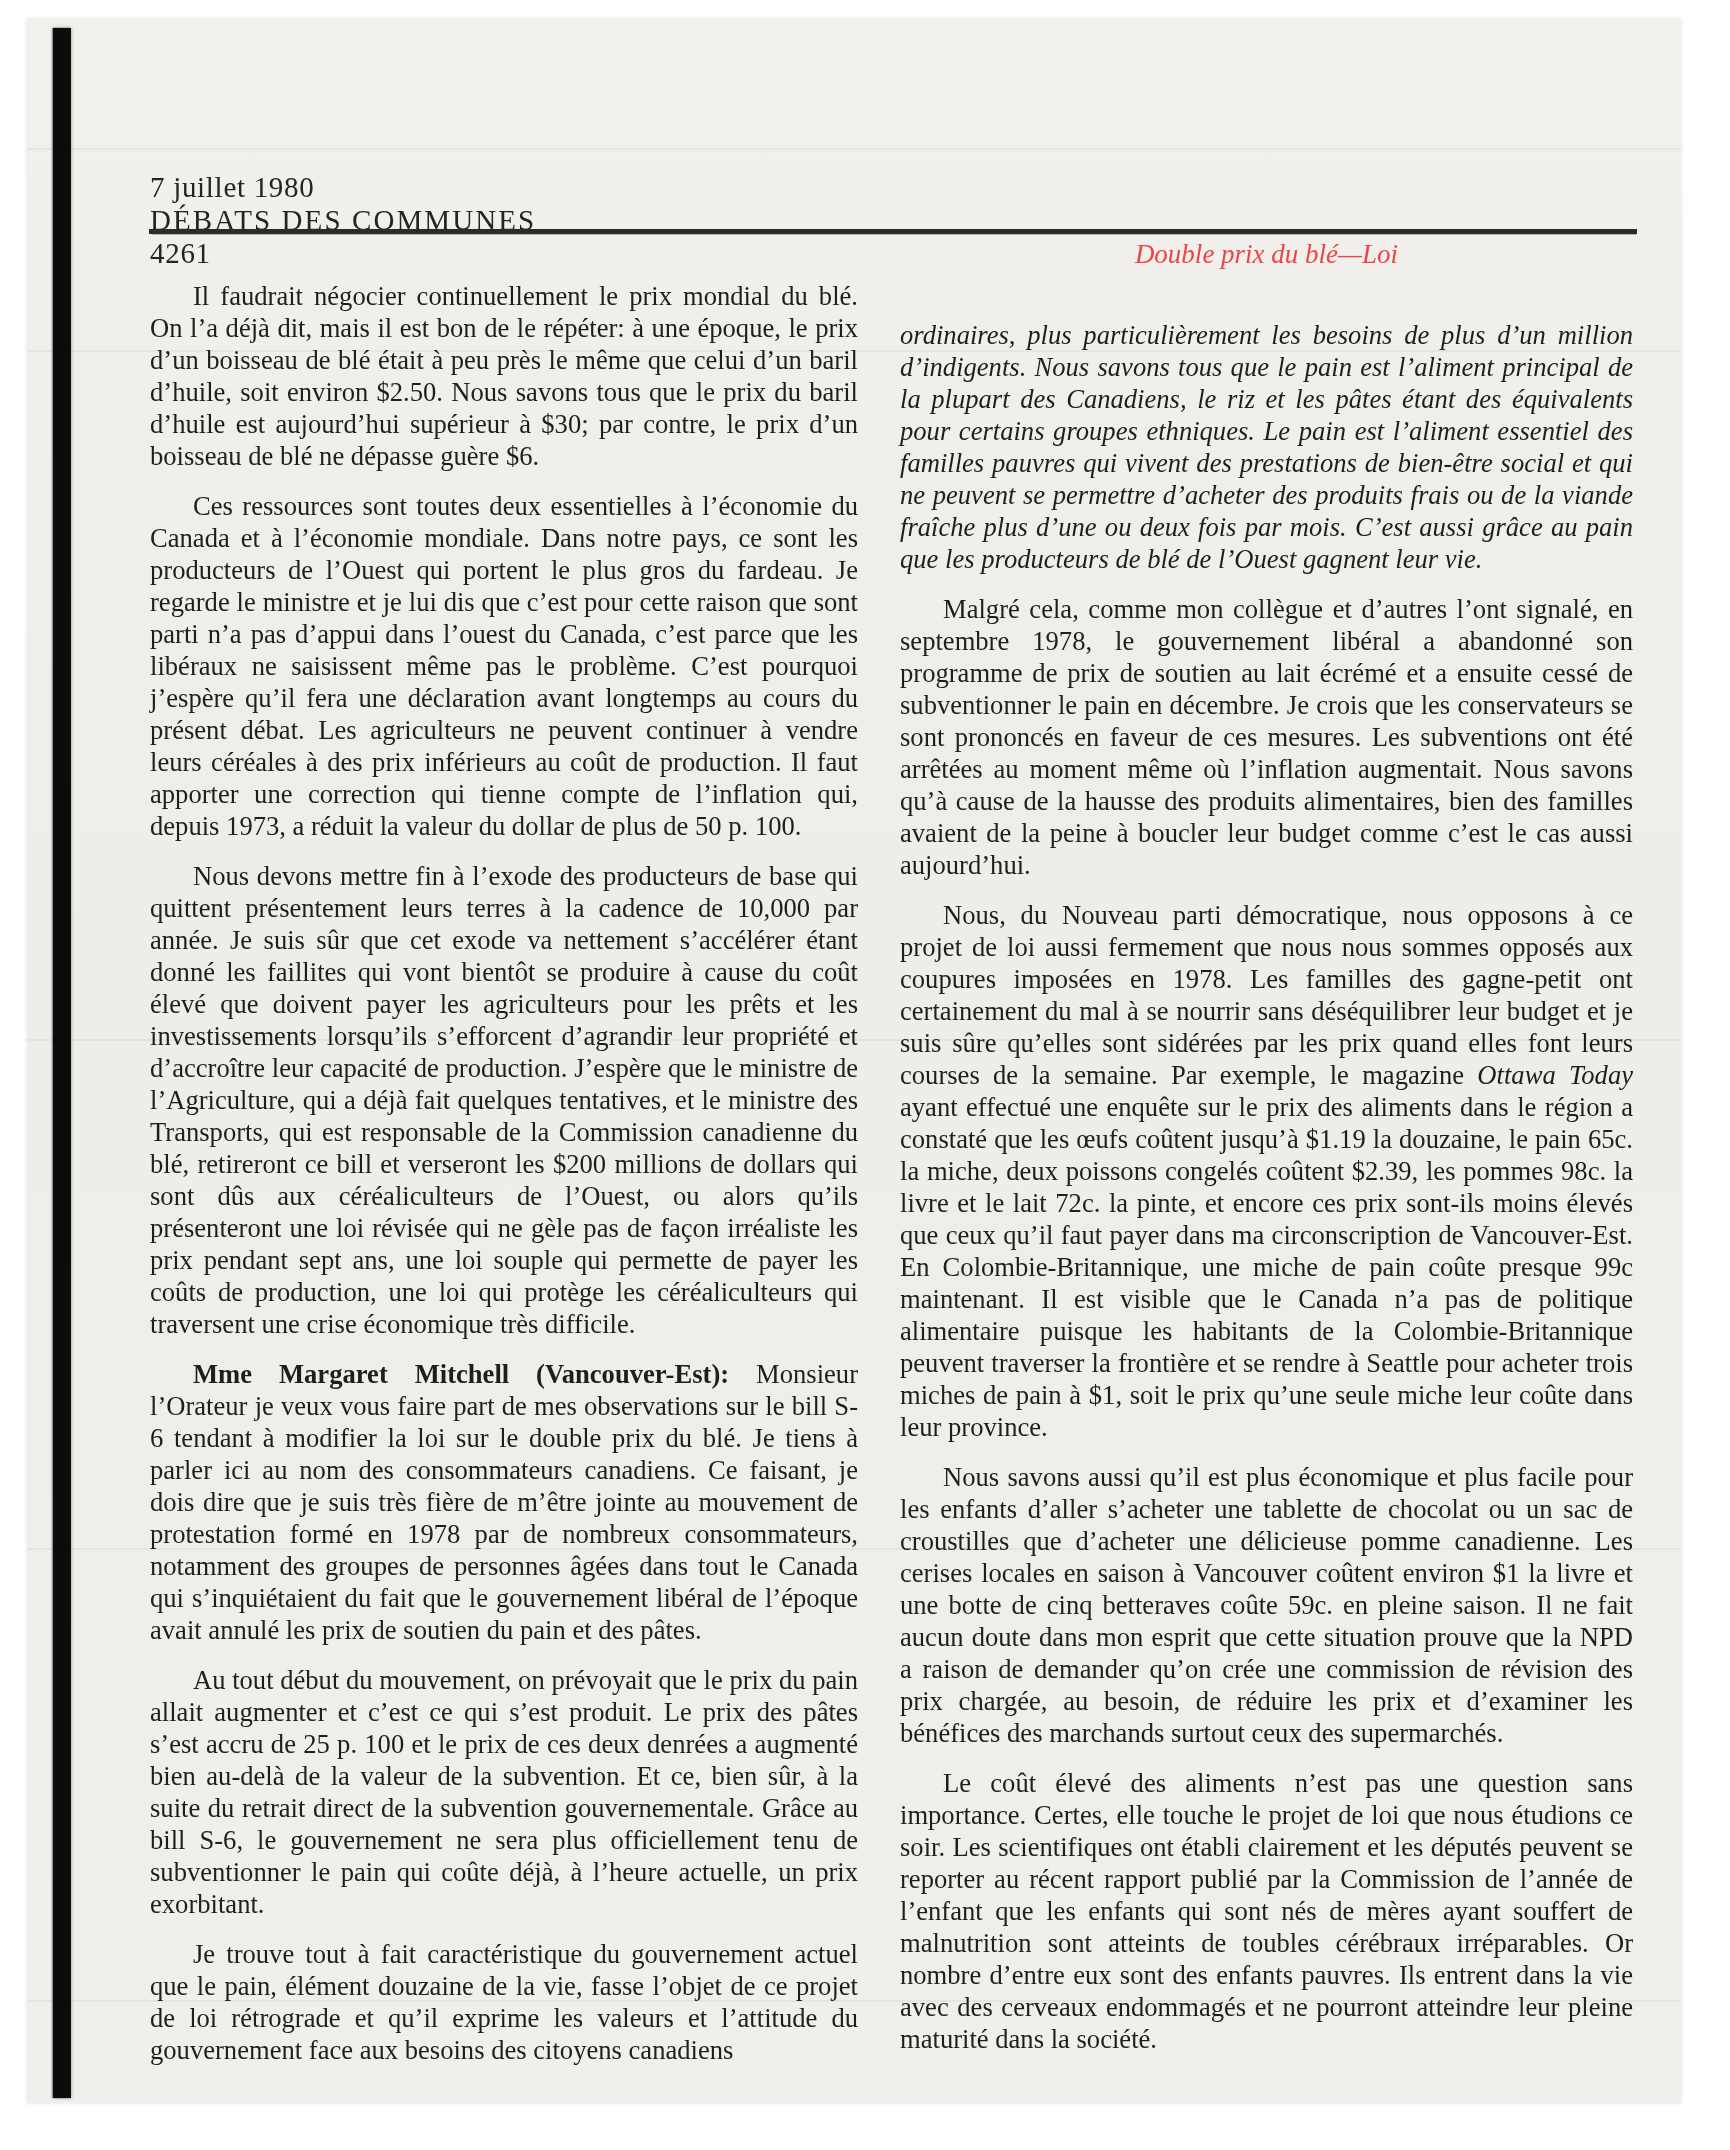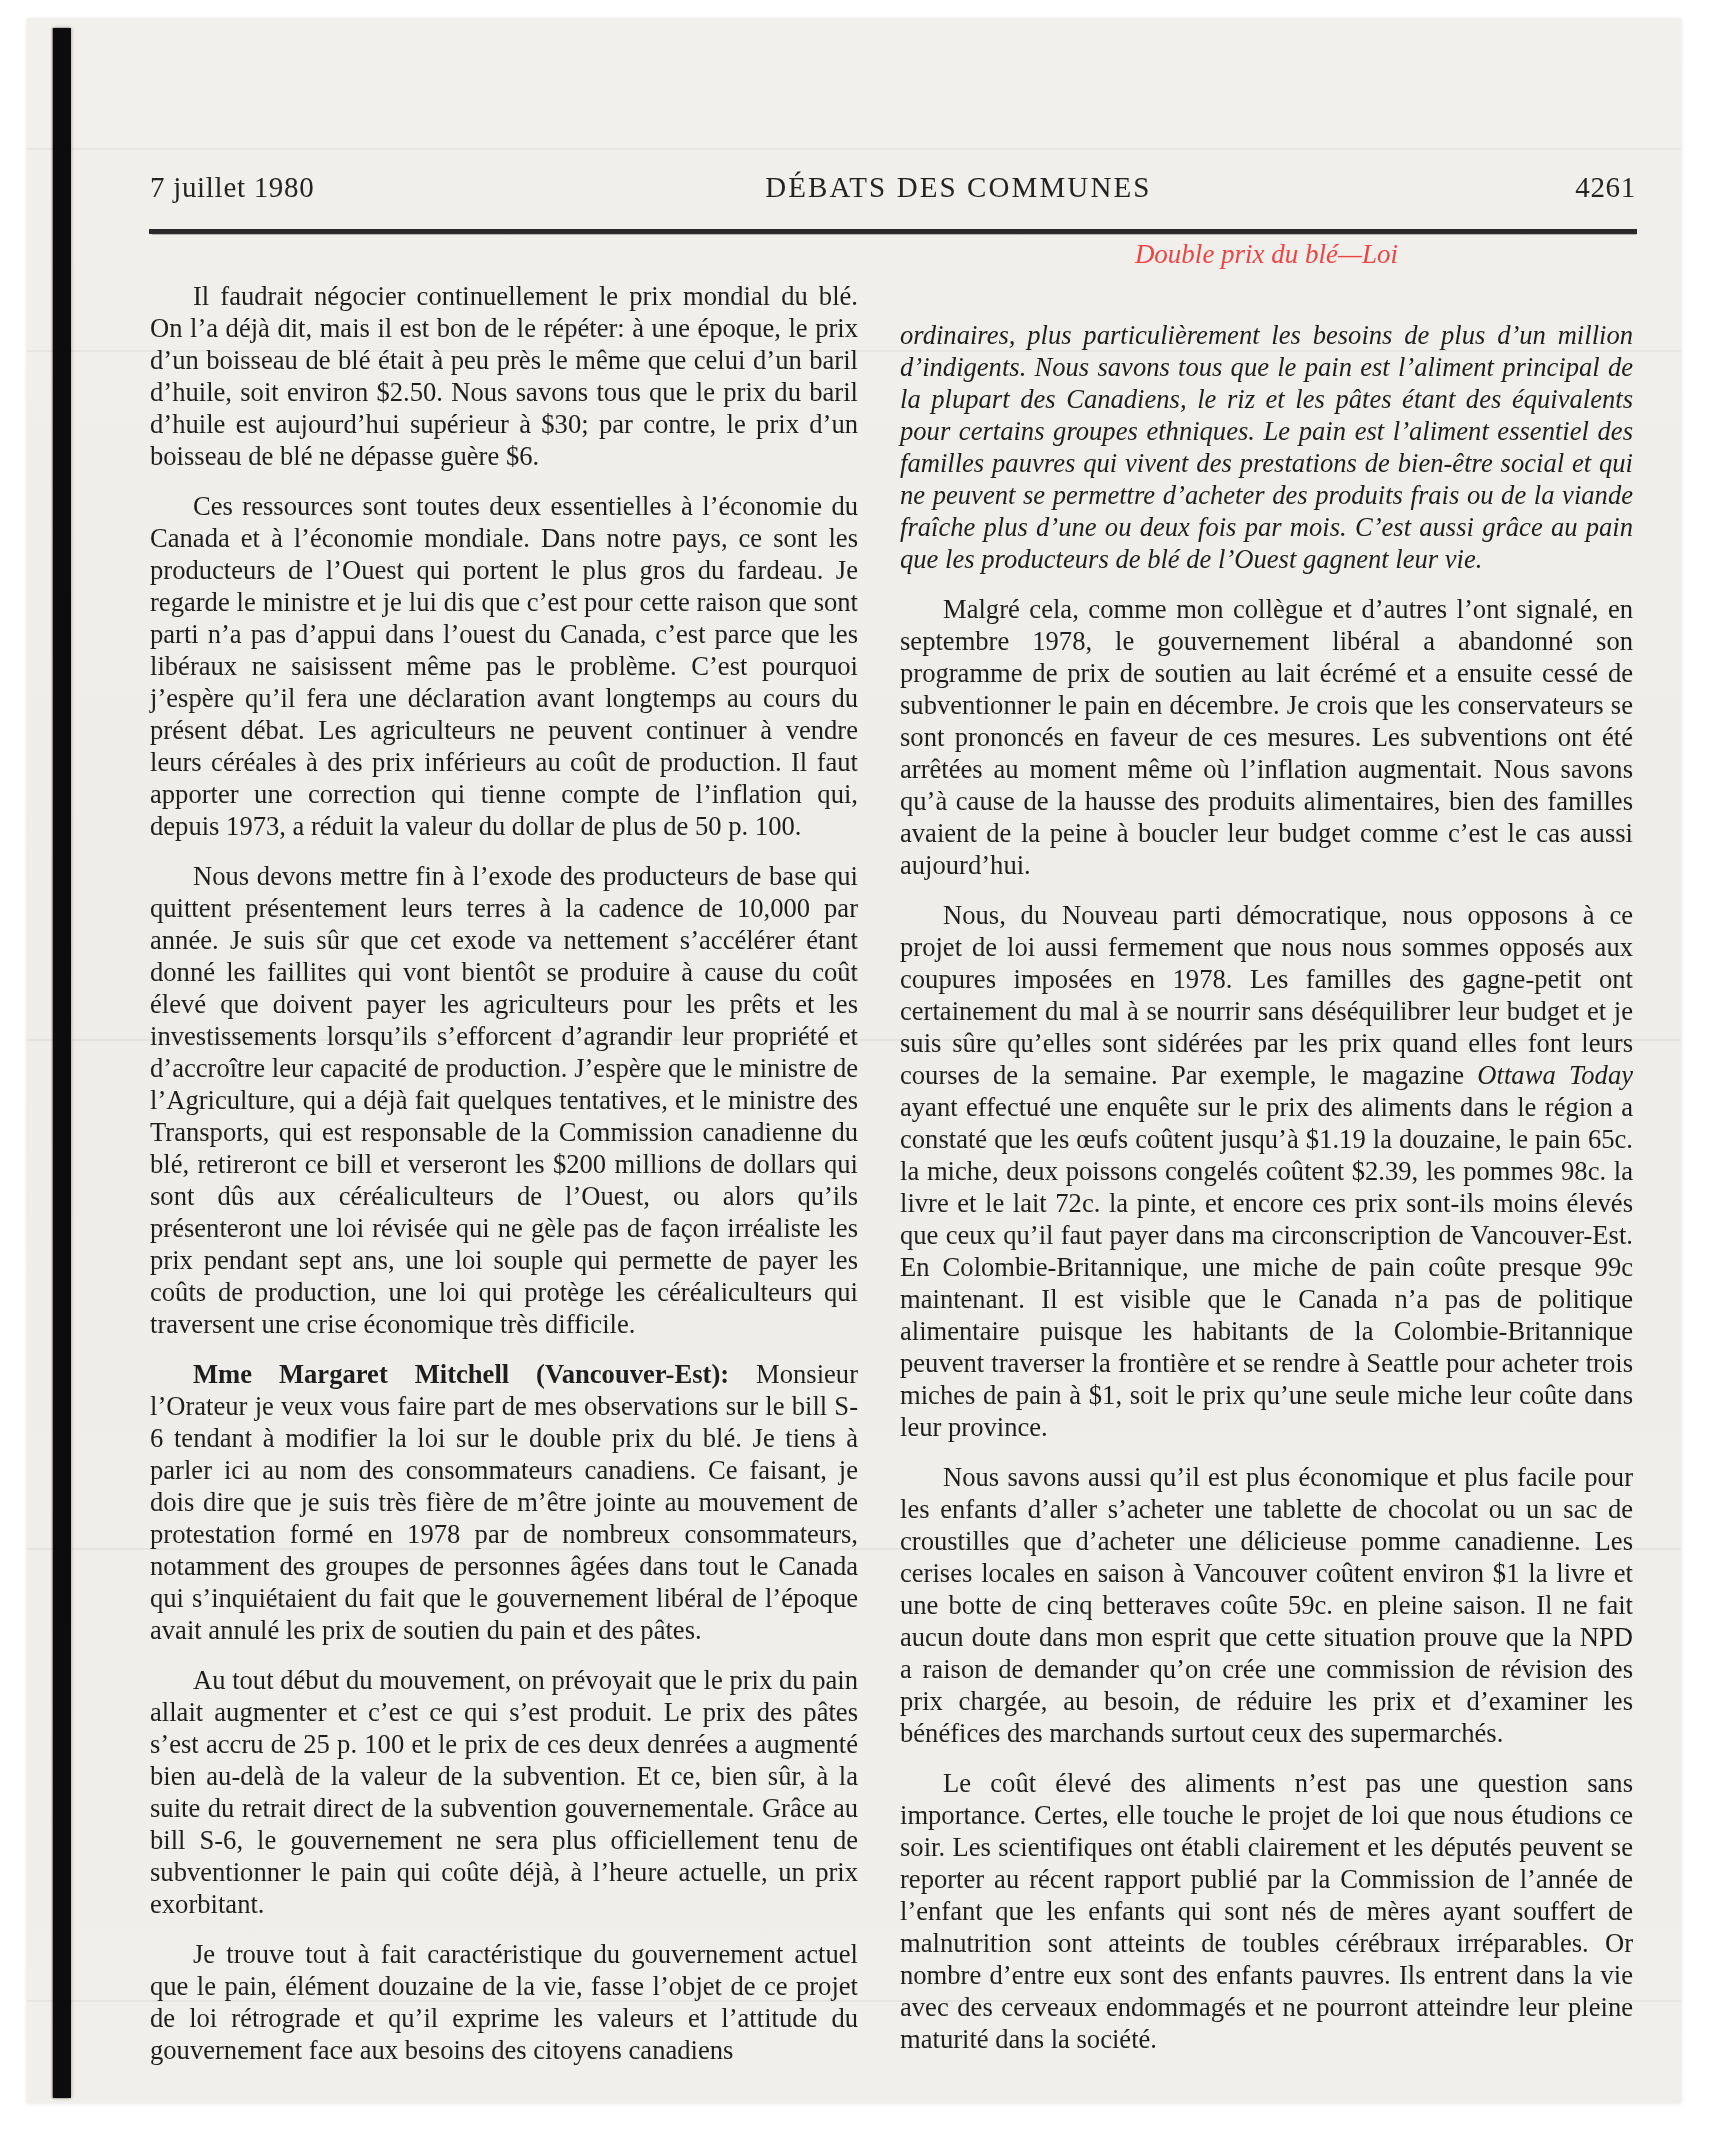--- a/index.html
+++ b/index.html
@@ -43,23 +43,24 @@
   .masthead {
     position: absolute;
     left: 150px;
     top: 171px;
     width: 1486px;
     display: flex;
     justify-content: space-between;
     align-items: baseline;
     font-size: 29px;
     color: #242424;
+    flex-direction: column;
   }
   .masthead .date { letter-spacing: 0.7px; }
-  .masthead .title { letter-spacing: 2.1px; margin-left: 27px; }
+  .masthead .title { letter-spacing: 2.1px; }
   .masthead .pagenum { letter-spacing: 0.7px; }
 
   .header-rule {
     position: absolute;
     left: 149px;
     top: 229px;
     width: 1488px;
     height: 4.9px;
     background: #2b2b2b;
     box-shadow: 0 0.7px 0.7px rgba(0,0,0,0.25);

